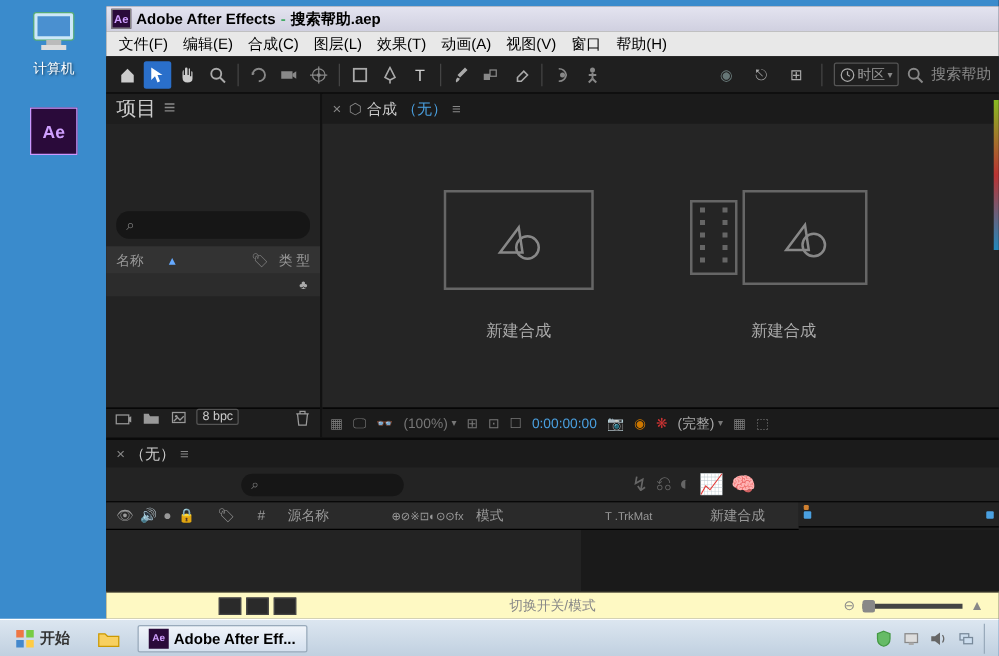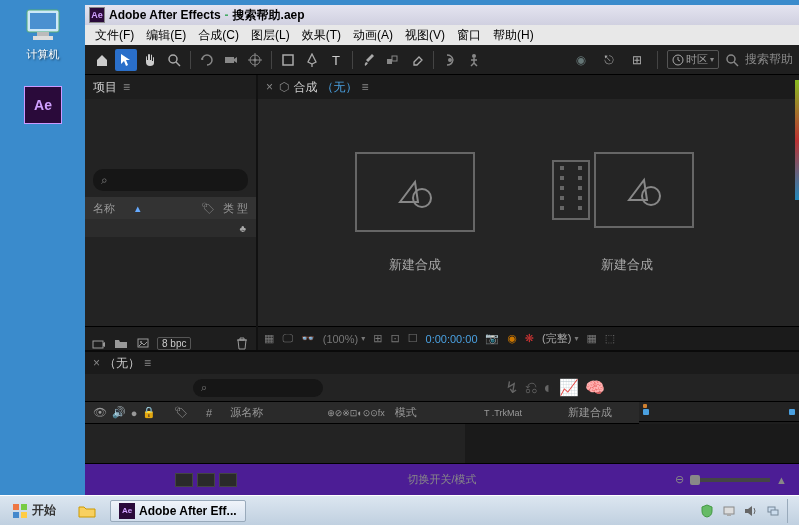--- a/index.html
+++ b/index.html
@@ -28,28 +28,28 @@
 .tool-btn.active { background: #2a6fca; color: #fff; }
 .tool-sep { width: 1px; height: 18px; background: #444; margin: 0 3px; }
 .toolbar-right { margin-left: auto; display: flex; align-items: center; gap: 6px; color: #999; font-size: 12px; }
 .search-help { color: #888; font-size: 12px; }
 
 
 .workspace { flex: 1; display: flex; min-height: 0; }
 
 
 .project-panel { width: 173px; background: #232323; border-right: 2px solid #111; display: flex; flex-direction: column; }
-.panel-tabbar { height: 24px; display: flex; align-items: center; padding-left: 8px; color: #ccc; font-size: 12px; background: #1e1e1e; }
+.panel-tabbar { height: 24px; display: flex; align-items: center; padding-left: 8px; color: #ccc; font-size: 16px; background: #1e1e1e; }
 .panel-tabbar .hamburger { margin-left: 6px; color: #888; cursor: pointer; }
 .proj-body { flex: 1; background: #232323; }
 .proj-search { height: 22px; margin: 70px 8px 6px; background: #161616; border-radius: 10px; display: flex; align-items: center; padding: 0 8px; color: #777; font-size: 12px; }
 .proj-header { height: 22px; background: #333; display: flex; align-items: center; padding: 0 8px; font-size: 11px; color: #999; }
 .proj-header .col-name { flex: 1; display: flex; align-items: center; gap: 20px; }
 .proj-header .triangle { color: #6af; }
-.proj-footer { height: 24px; background: #1e1e1e; border-top: 1px solid #000; display: flex; align-items: flex-end; padding: 0 6px; gap: 6px; color: #999; font-size: 10px; }
+.proj-footer { height: 24px; background: #1e1e1e; border-top: 1px solid #000; display: flex; align-items: flex-start; padding: 0 6px; gap: 6px; color: #999; font-size: 10px; }
 .proj-footer .footer-ico { width: 16px; height: 14px; display: flex; align-items: center; justify-content: center; cursor: pointer; }
 .bpc-btn { border: 1px solid #555; padding: 0 4px; font-size: 10px; color: #ccc; border-radius: 2px; }
 
 
 .comp-panel { flex: 1; background: #1e1e1e; display: flex; flex-direction: column; }
 .comp-tabbar { height: 24px; display: flex; align-items: center; padding-left: 8px; color: #ccc; font-size: 12px; background: #1b1b1b; gap: 4px; }
 .comp-tabbar .close-x { color: #888; cursor: pointer; margin-right: 2px; }
 .comp-tabbar .lock { color: #888; }
 .comp-tabbar .none { color: #4aa0e0; }
 .comp-body { flex: 1; background: #252525; display: flex; align-items: center; justify-content: space-evenly; padding: 20px; }
@@ -71,21 +71,21 @@
 .tl-controls .ctl-ico { color: #666; cursor: pointer; }
 .tl-ruler { height: 20px; background: #232323; border-bottom: 1px solid #000; position: relative; }
 .tl-ruler .marker { position: absolute; top: 7px; width: 6px; height: 6px; background: #4aa0e0; border-radius: 1px; }
 .tl-ruler .marker.orange { background: #d08030; width: 4px; height: 4px; top: 2px; }
 .tl-header2 { height: 22px; background: #2a2a2a; display: flex; align-items: center; padding: 0 8px; font-size: 11px; color: #999; border-bottom: 1px solid #000; }
 .tl-header2 .icons { display: flex; gap: 5px; align-items: center; }
 .tl-header2 .hcol { margin-left: 18px; }
 .tl-body { flex: 1; display: flex; }
 .tl-body-left { width: 380px; background: #232323; }
 .tl-body-right { flex: 1; background: #1a1a1a; }
-.tl-footer { height: 32px; background: #4c1d95; border-top: 1px solid #000; display: flex; align-items: center; justify-content: center; color: #888; font-size: 11px; position: relative; }
+.tl-footer { height: 22px; background: #fef9c3; border-top: 1px solid #000; display: flex; align-items: center; justify-content: center; color: #888; font-size: 11px; position: relative; }
 .tl-footer .switches { display: flex; gap: 4px; position: absolute; left: 90px; }
 .tl-footer .sw { width: 18px; height: 14px; border: 1px solid #444; background: #2a2a2a; cursor: pointer; }
 .tl-footer .zoom { position: absolute; right: 12px; display: flex; align-items: center; gap: 6px; }
 .tl-footer .zoom-bar { width: 80px; height: 4px; background: #444; position: relative; }
 .tl-footer .zoom-bar::after { content: ''; position: absolute; left: 0; top: -3px; width: 10px; height: 10px; background: #888; border-radius: 2px; }
 
 
 .taskbar { position: absolute; left: 0; bottom: 0; width: 799px; height: 30px; background: linear-gradient(#dce6f0, #c0d0e0); border-top: 1px solid #fff; display: flex; align-items: center; padding: 0 4px; font-size: 12px; }
 .start-btn { display: flex; align-items: center; gap: 4px; padding: 2px 8px; font-weight: bold; color: #333; cursor: pointer; }
 .start-btn .win-logo { width: 16px; height: 16px; }
@@ -394,21 +394,21 @@
         <div class="tl-header2">
           <div class="icons">
             <span>👁</span>
             <span>🔊</span>
             <span>●</span>
             <span>🔒</span>
           </div>
           <span class="hcol">🏷</span>
           <span class="hcol">#</span>
           <span class="hcol">源名称</span>
-          <span class="hcol" style="margin-left:64px;font-size:9px;">⊕⊘※⊡◐⊙⊙fx</span>
+          <span class="hcol" style="margin-left:50px;font-size:9px;">⊕⊘※⊡◐⊙⊙fx</span>
           <span class="hcol" style="margin-left:10px;">模式</span>
         </div>
       </div>
       <div style="flex:1;">
         <div class="tl-header2" style="padding-left:4px;gap:16px;">
           <span style="font-size:9px;">T .TrkMat</span>
           <span style="margin-left:30px;">新建合成</span>
         </div>
       </div>
       <div style="width:160px;">

